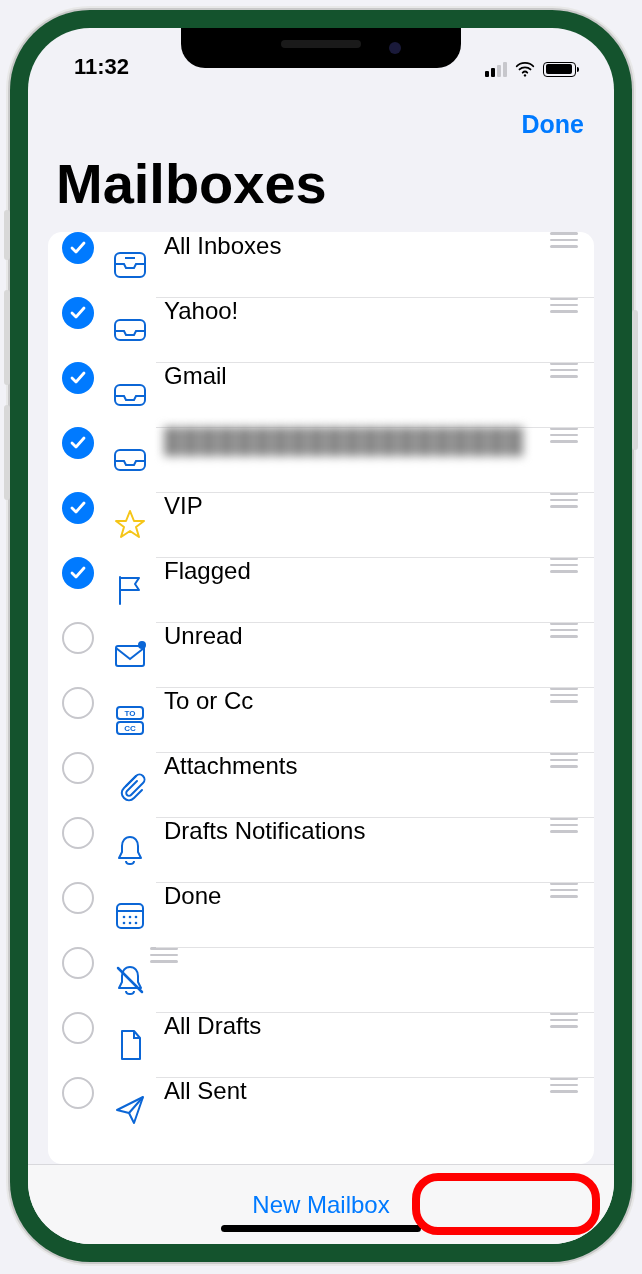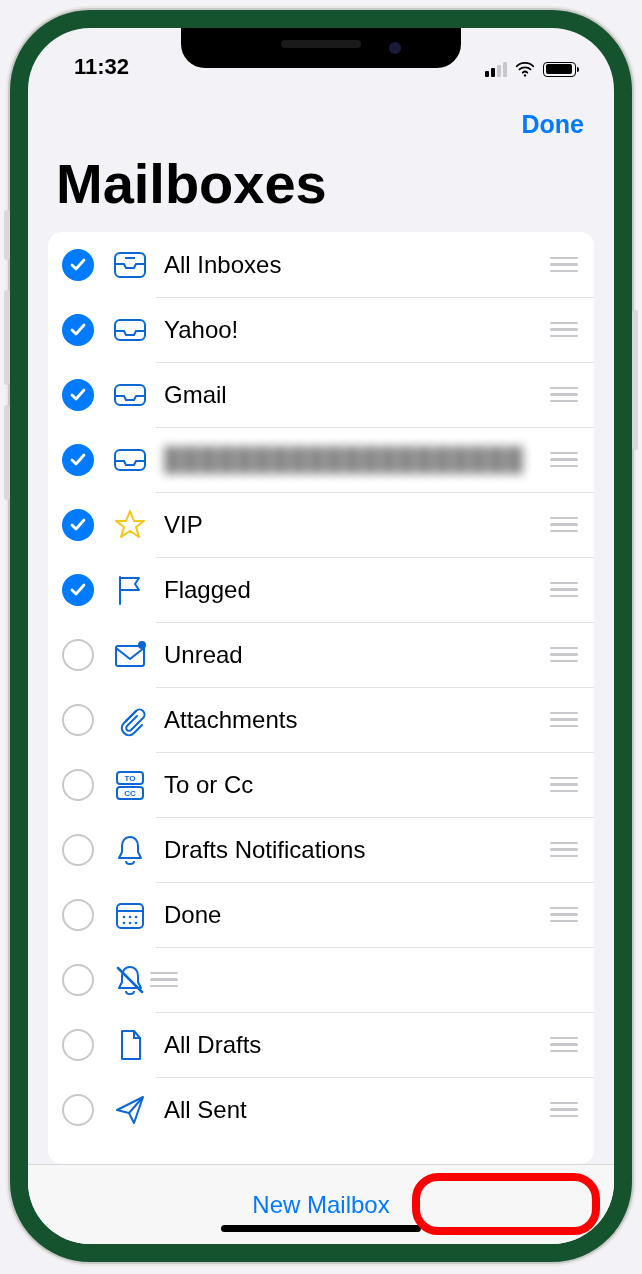--- a/index.html
+++ b/index.html
@@ -95,21 +95,20 @@
 
   .list-container {
     margin: 0 20px;
     background:#fff;
     border-radius:14px;
     overflow:hidden;
     flex:1;
   }
   .row {
     display:flex;
-    align-items:center;
     height:65px;
     padding:0 14px 0 14px;
     position:relative;
   }
   .row + .row::before {
     content:"";
     position:absolute;
     top:0; left:108px; right:0;
     height:1px; background:#e2e2e4;
   }
@@ -338,38 +337,38 @@
           <div class="drag">
             <span></span>
             <span></span>
             <span></span>
           </div>
         </div>
         <div class="row">
           <div class="check off"></div>
           <div class="mbx-icon">
             <svg viewBox="0 0 36 36">
+              <use href="#ic-tocc"></use>
+            </svg>
+          </div>
+          <div class="mbx-label">To or Cc</div>
+          <div class="drag">
+            <span></span>
+            <span></span>
+            <span></span>
+          </div>
+        </div>
+        <div class="row">
+          <div class="check off"></div>
+          <div class="mbx-icon">
+            <svg viewBox="0 0 36 36">
               <use href="#ic-paperclip"></use>
             </svg>
           </div>
           <div class="mbx-label">Attachments</div>
-          <div class="drag">
-            <span></span>
-            <span></span>
-            <span></span>
-          </div>
-        </div>
-        <div class="row">
-          <div class="check off"></div>
-          <div class="mbx-icon">
-            <svg viewBox="0 0 36 36">
-              <use href="#ic-tocc"></use>
-            </svg>
-          </div>
-          <div class="mbx-label">To or Cc</div>
           <div class="drag">
             <span></span>
             <span></span>
             <span></span>
           </div>
         </div>
         <div class="row">
           <div class="check off"></div>
           <div class="mbx-icon">
             <svg viewBox="0 0 36 36">

